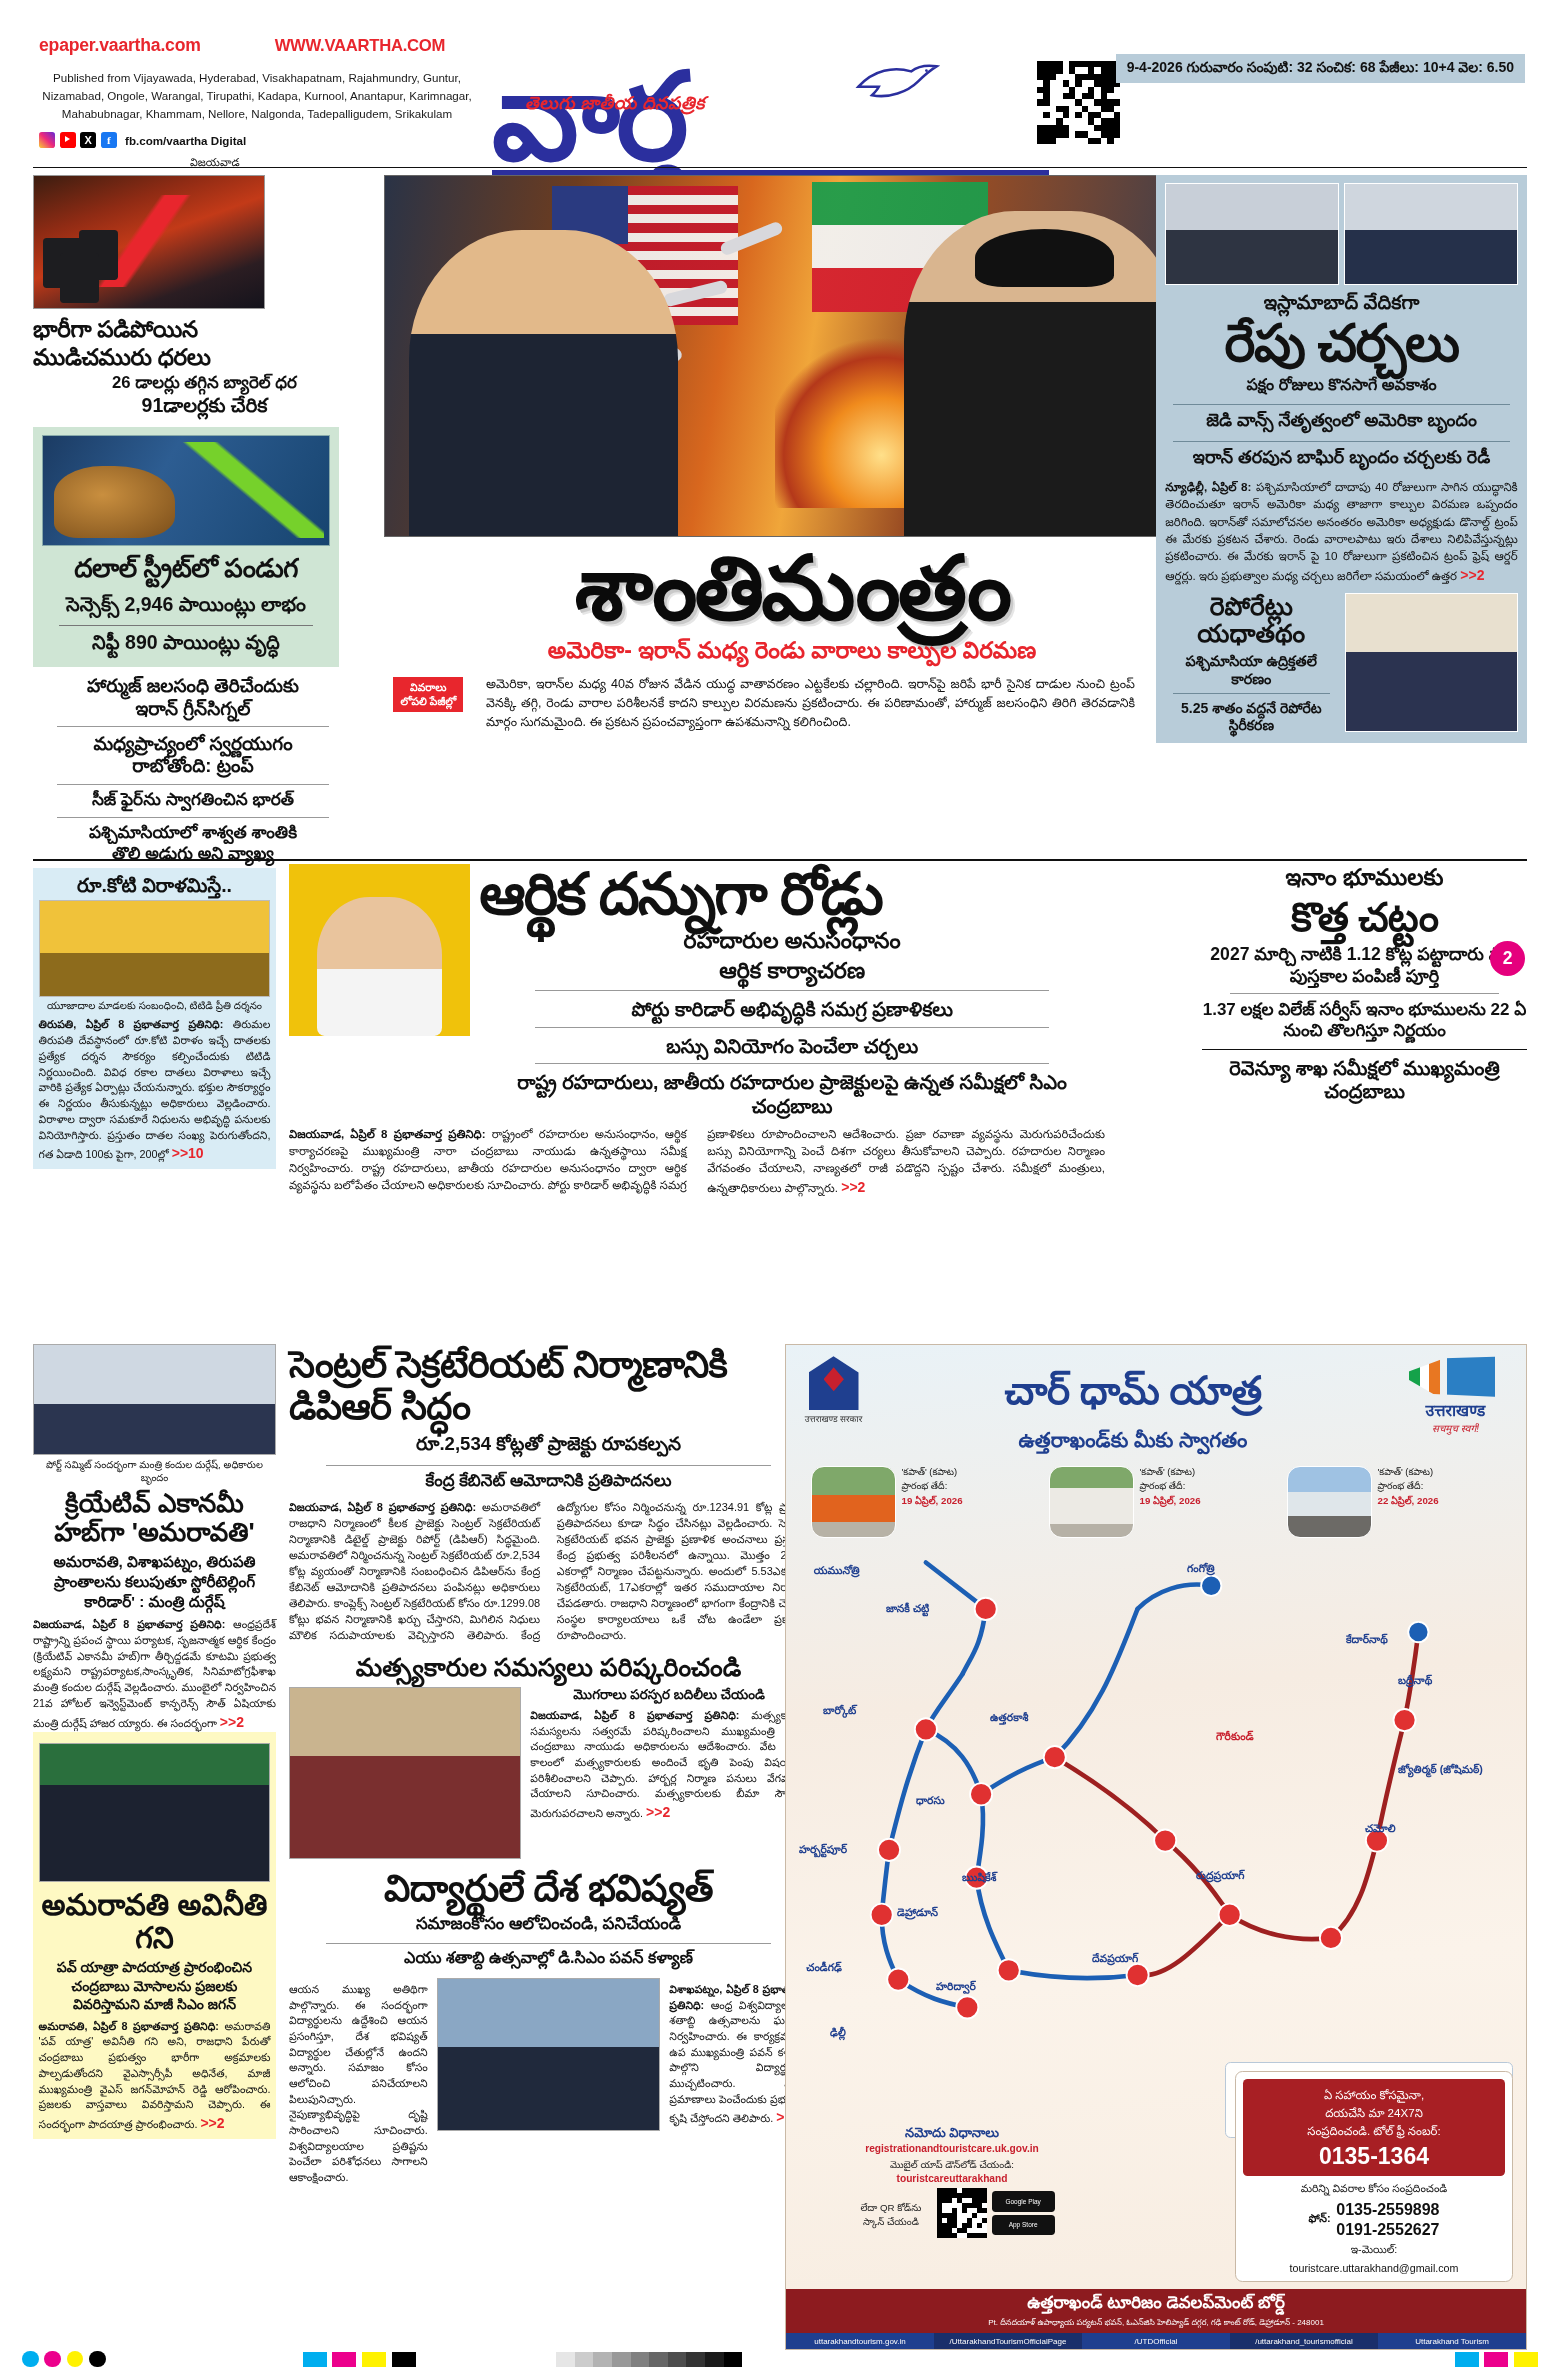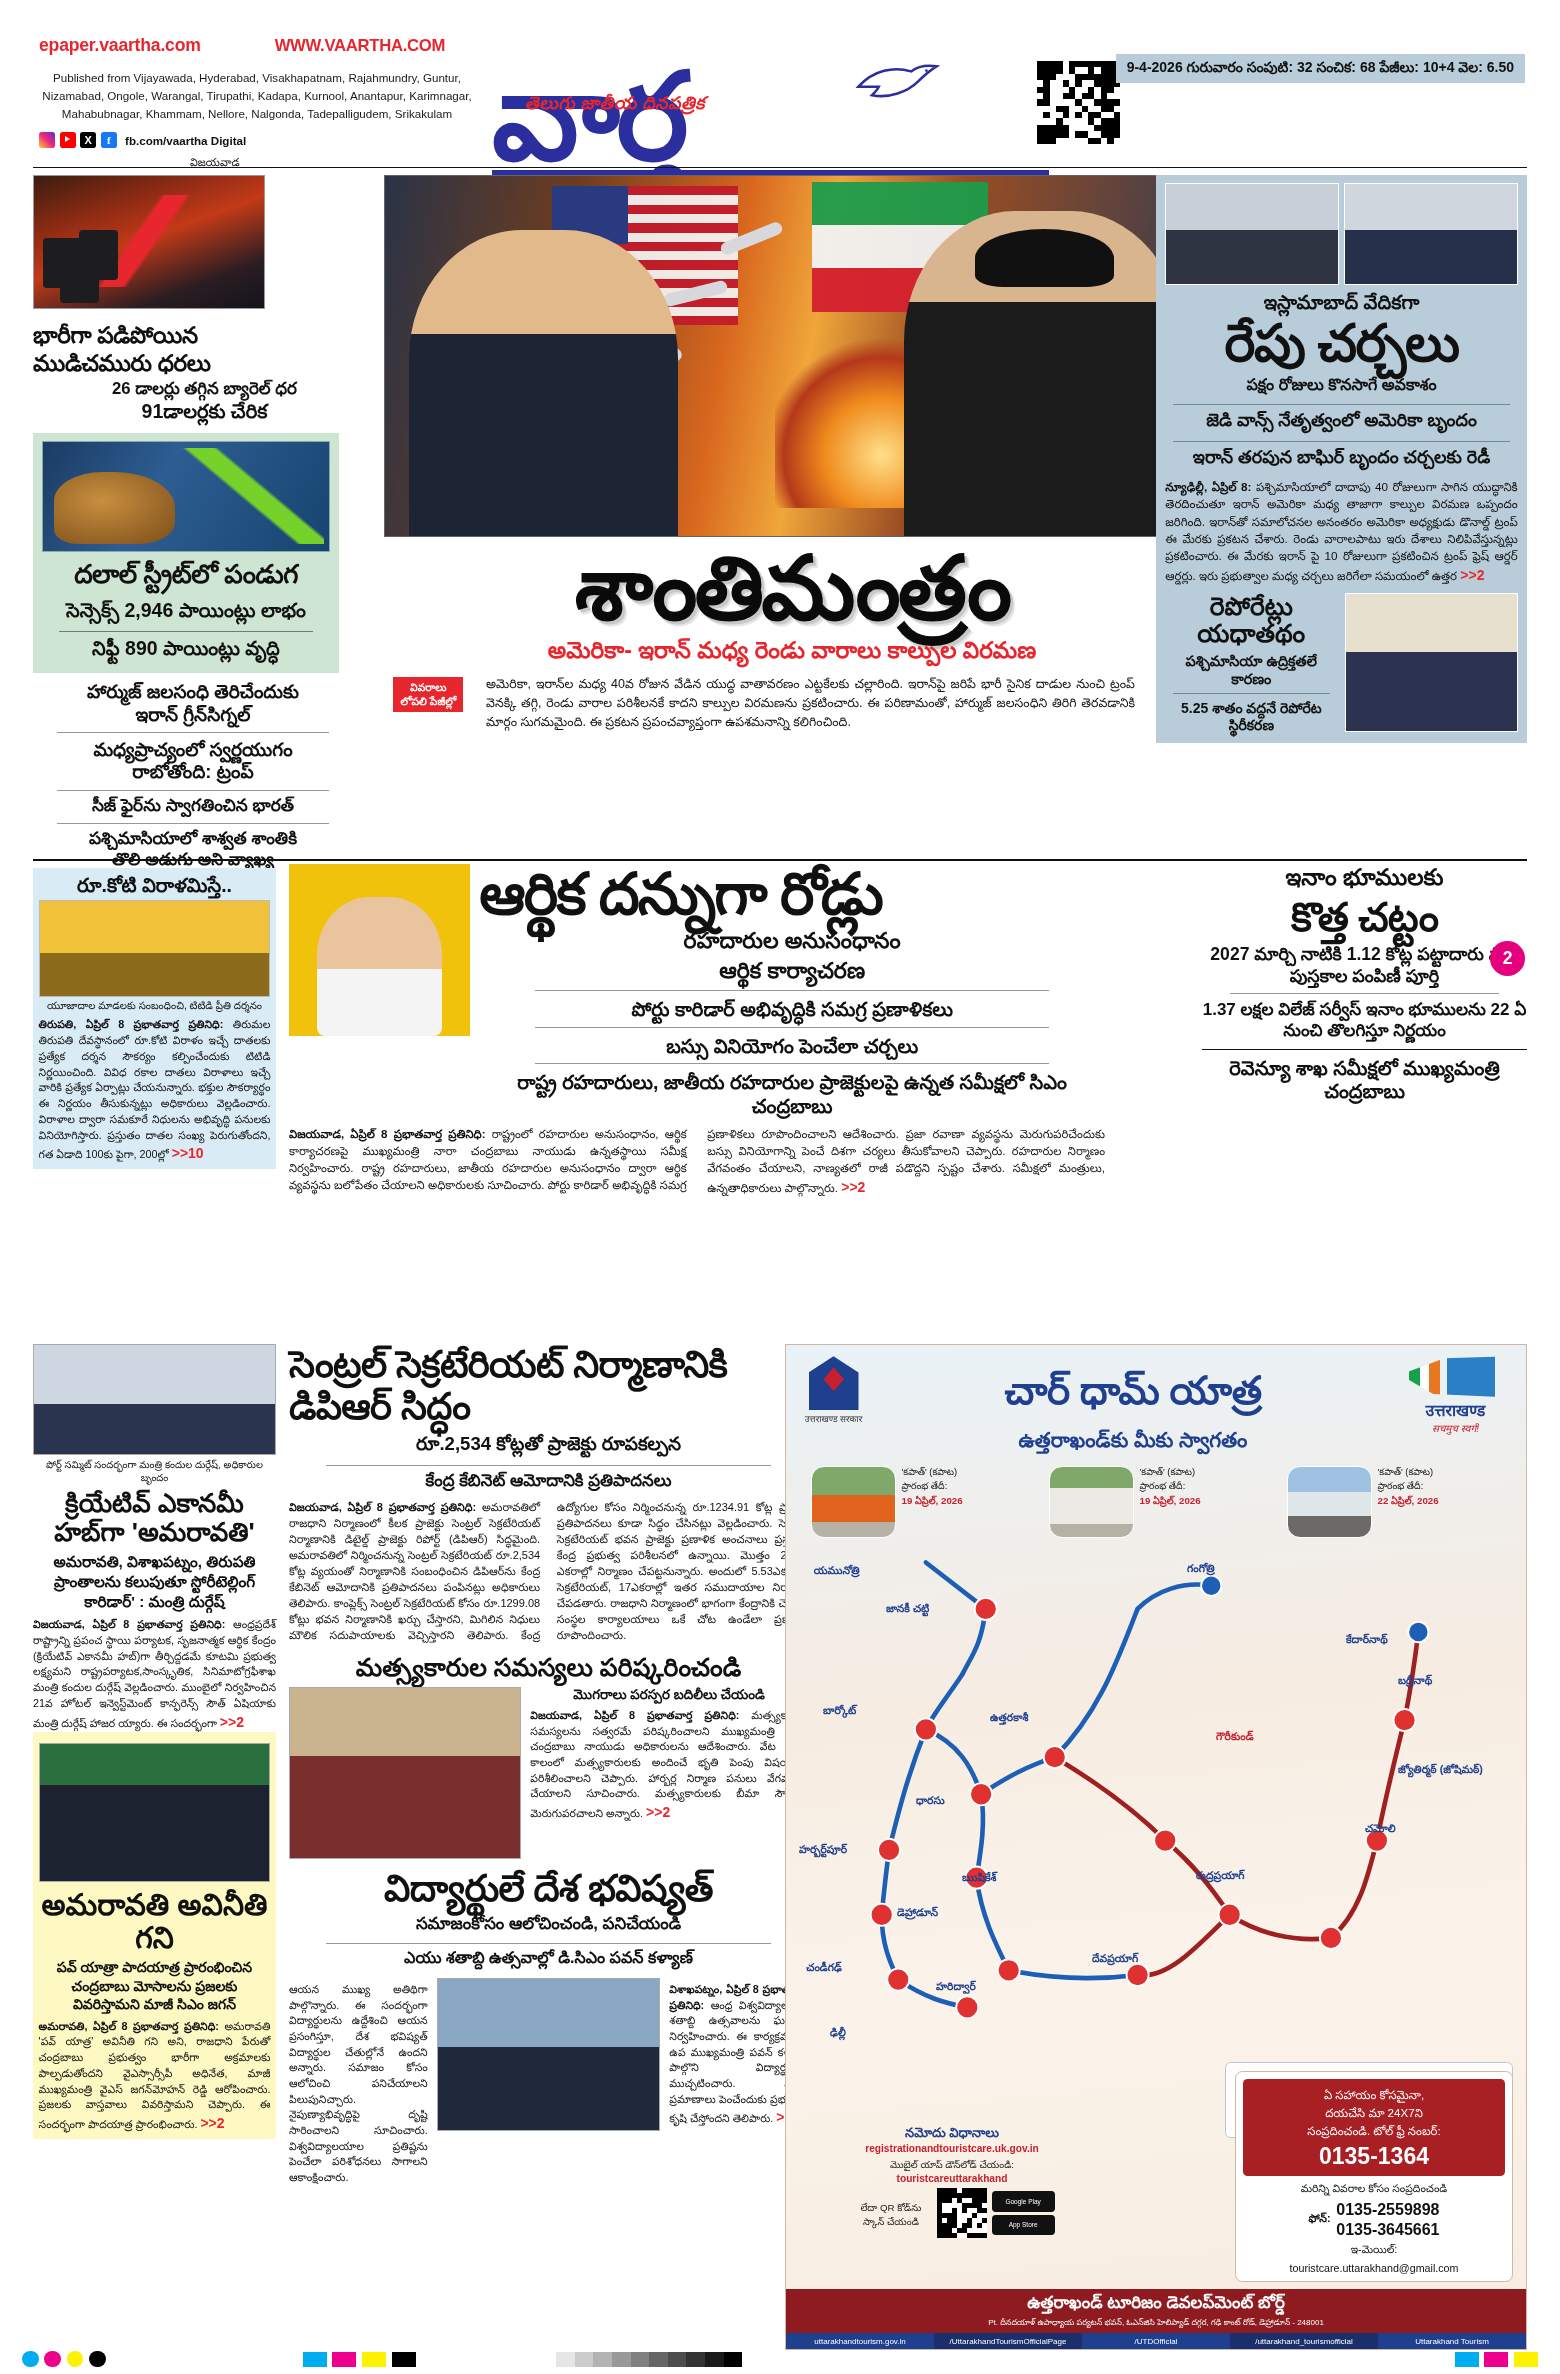--- a/index.html
+++ b/index.html
@@ -492,21 +492,21 @@
 
     <div class="tb-left">
       <div class="oil-row">
         <div class="oil-img">
           <div class="arrow"></div>
           <div class="drum" style="left:9.3px;bottom:20.4px;"></div>
           <div class="drum" style="left:45px;bottom:28px;"></div>
           <div class="drum" style="left:26px;bottom:5.6px;"></div>
         </div>
       </div>
-      <div style="margin-top:13px;">
+      <div style="margin-top:7px;">
         <div class="h-oil1">భారీగా పడిపోయిన</div>
         <div class="h-oil1">ముడిచమురు ధరలు</div>
         <div class="h-oil2">26 డాలర్లు తగ్గిన బ్యారెల్ ధర</div>
         <div class="h-oil3">91డాలర్లకు చేరిక</div>
       </div>
 
       <div class="bull-box">
         <div class="bull-img">
           <div class="up"></div>
             <div class="bull"></div>
@@ -945,21 +945,21 @@
           <div class="t">ఏ సహాయం కోసమైనా,</div>
           <div class="t">దయచేసి మా 24X7ని</div>
           <div class="t">సంప్రదించండి. టోల్ ఫ్రీ నంబర్:</div>
           <div class="n">0135-1364</div>
         </div>
         <div class="cb-more">మరిన్ని వివరాల కోసం సంప్రదించండి</div>
         <div class="cb-ph">
           <span class="lbl">ఫోన్:</span>
           <span class="nums">
             <span style="display:block">0135-2559898</span>
-            <span style="display:block">0135-3645661</span>
+            <span style="display:block">0191-2552627</span>
           </span>
         </div>
         <div class="cb-mail">ఇ-మెయిల్:</div>
         <div class="cb-mail addr">touristcare.uttarakhand@gmail.com</div>
       </div>
 
       <div class="ad-bottom">
         <div class="ad-foot">
           <div class="f1">ఉత్తరాఖండ్ టూరిజం డెవలప్‌మెంట్ బోర్డ్</div>
           <div class="f2">Pt. దీనదయాళ్ ఉపాధ్యాయ పర్యటన్ భవన్, ఓఎన్‌జిసి హెలిప్యాడ్ దగ్గర, గఢి కాంట్ రోడ్, డెహ్రాడూన్ - 248001</div>

